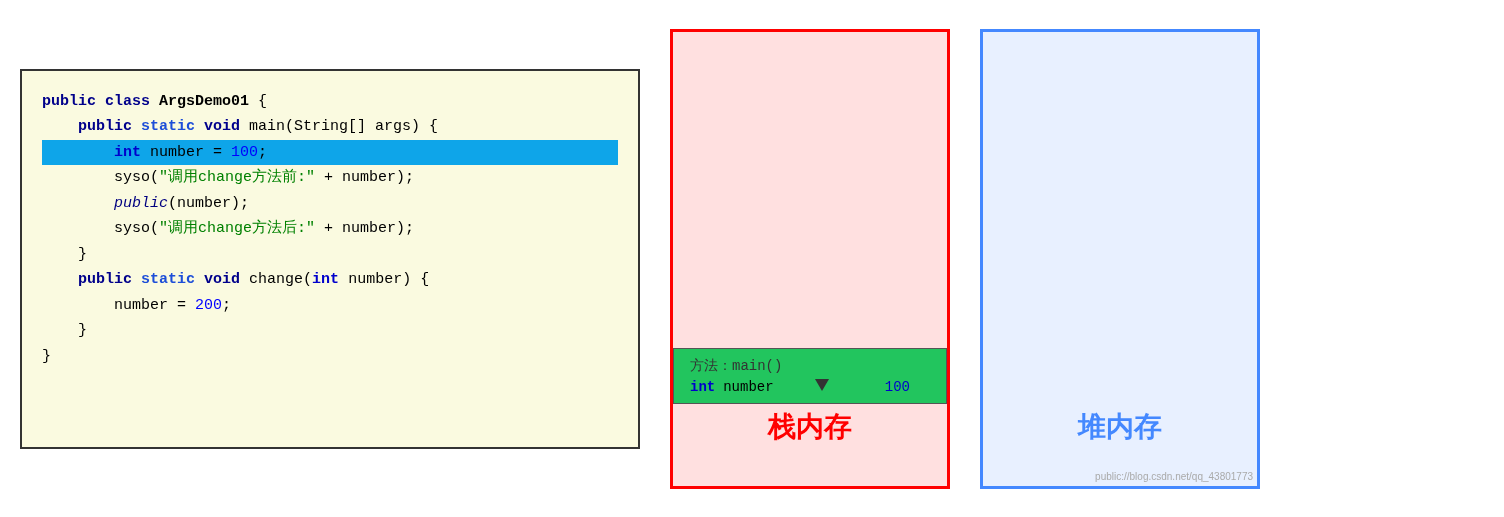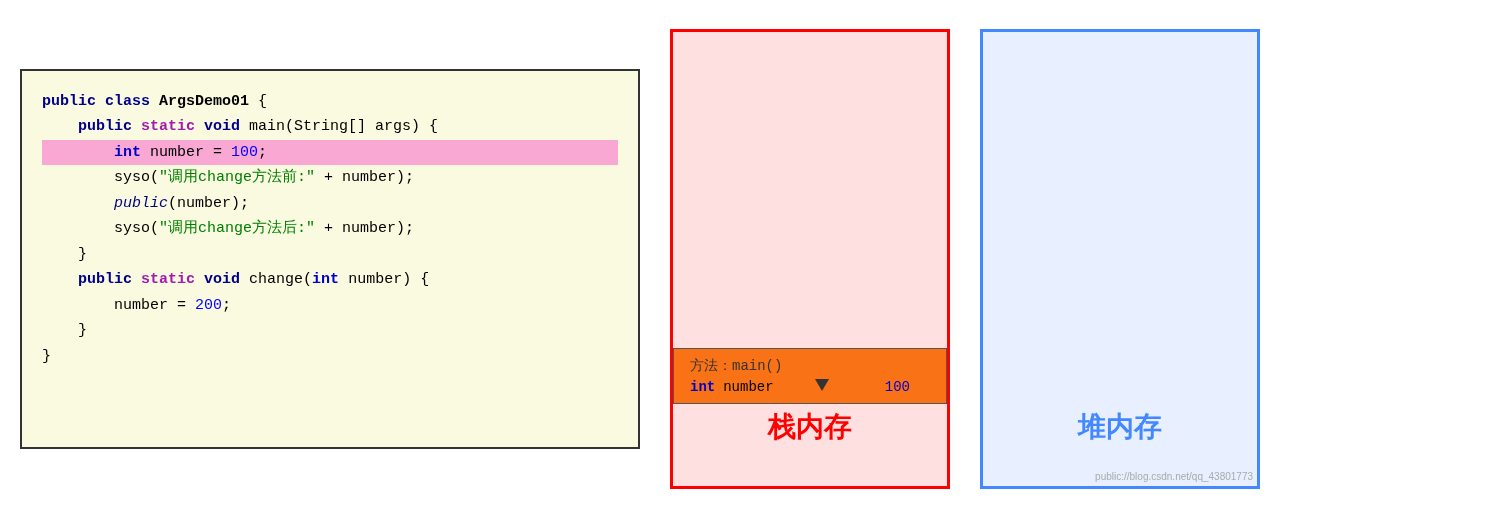--- a/index.html
+++ b/index.html
@@ -34,26 +34,26 @@
       line-height: 1.7;
       flex-shrink: 0;
     }
 
     .code-line {
       white-space: pre;
       display: block;
     }
 
     .code-line.highlighted {
-      background: #f9a8d4;
+      background: #0ea5e9;
     }
 
     .kw-public { color: #00008b; font-weight: bold; }
     .kw-class { color: #00008b; font-weight: bold; }
-    .kw-static { color: #a21caf; font-weight: bold; }
+    .kw-static { color: #1d4ed8; font-weight: bold; }
     .kw-void { color: #00008b; font-weight: bold; }
     .kw-int { color: #0000cc; font-weight: bold; }
     .cn-class { color: #000000; font-weight: bold; }
     .str-val { color: #008000; }
     .num-val { color: #0000ff; }
     .cn-change { color: #000080; font-style: italic; }
 
     
     .memory-area {
       display: flex;
@@ -72,21 +72,21 @@
       display: flex;
       flex-direction: column;
       justify-content: flex-end;
       align-items: center;
       position: relative;
       padding-bottom: 40px;
     }
 
     .stack-frame {
       width: 100%;
-      background: #f97316;
+      background: #22c55e;
       border: 1.5px solid #555;
       padding: 8px 16px;
       margin-bottom: 0;
     }
 
     .stack-frame-title {
       font-size: 14px;
       color: #333;
       font-family: 'Courier New', Courier, monospace;
       margin-bottom: 4px;

